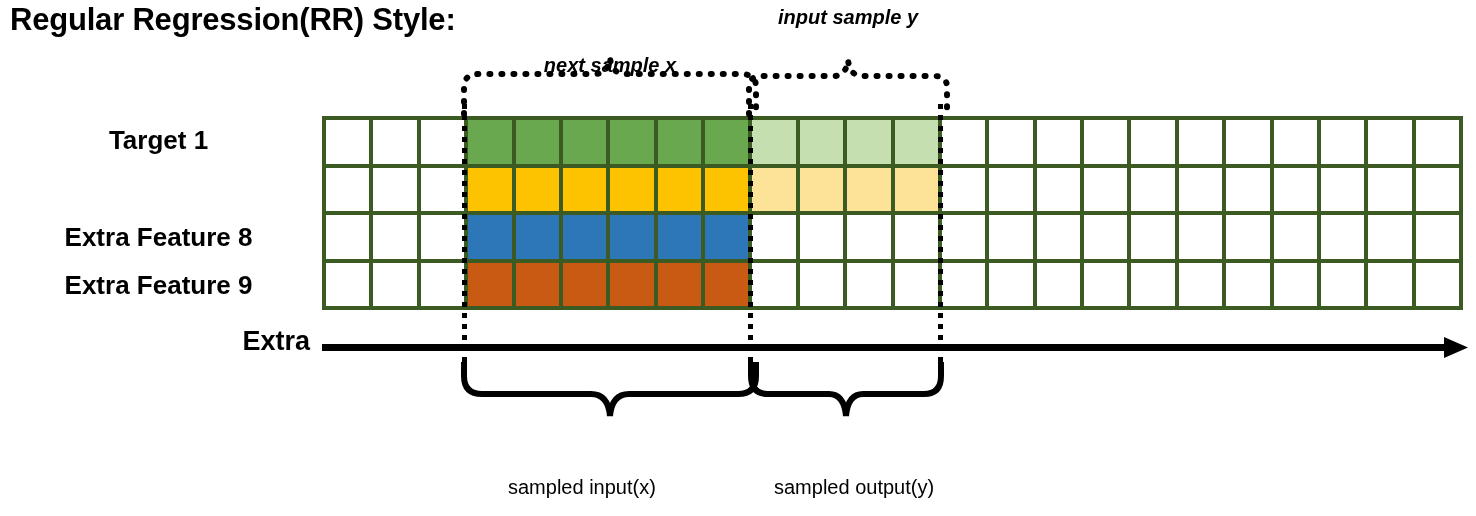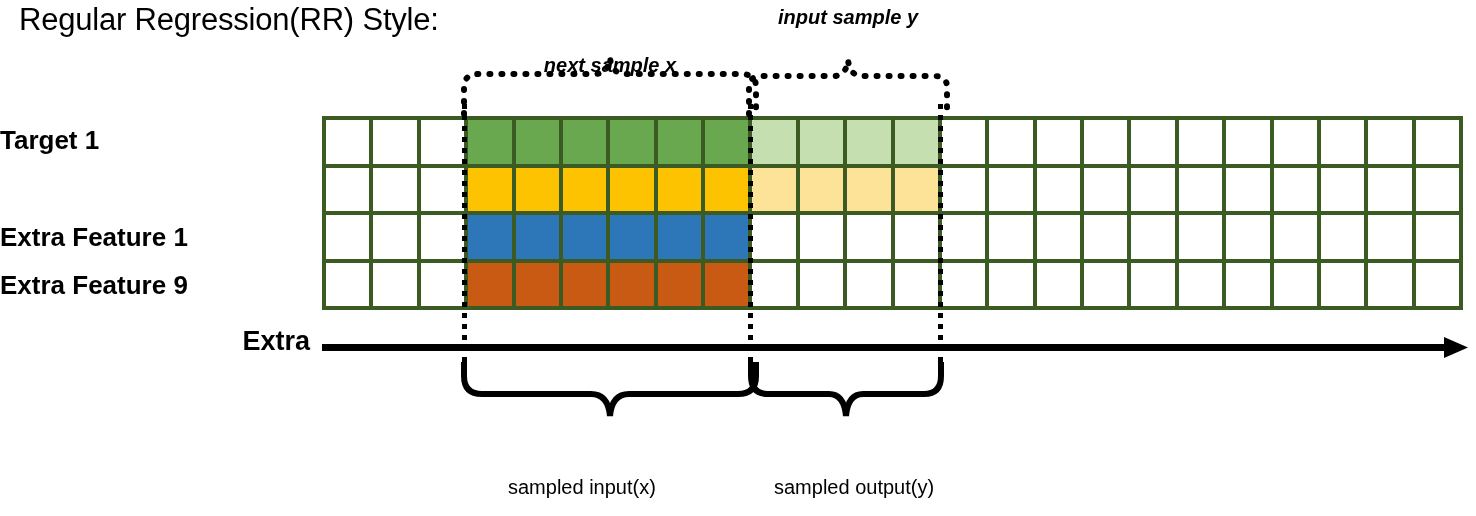--- a/index.html
+++ b/index.html
@@ -15,34 +15,34 @@
     position: relative;
     width: 1476px;
     height: 516px;
     overflow: hidden;
     background: #ffffff;
   }
   .abs { position: absolute; }
 
   
   #page-title {
-    left: 19px;
+    left: 10px;
     top: 2px;
     font-size: 31px;
-    font-weight: normal;
+    font-weight: bold;
     letter-spacing: -0.2px;
     white-space: nowrap;
     text-align: right;
   }
 
   
   .row-label {
     right: 0;
     width: 100%;
-    text-align: left;
+    text-align: center;
     font-size: 26px;
     font-weight: bold;
     white-space: nowrap;
     padding-right: 5px;
     box-sizing: border-box;
   }
   #row-labels {
     left: 0;
     top: 116px;
     width: 322px;
@@ -130,21 +130,21 @@
 
 <div id="canvas">
 
   <div class="abs" id="page-title">Regular Regression(RR) Style:</div>
 
   <div class="abs" id="row-labels">
     <div class="row-label-slot" style="top:0px;">
       <span class="row-label">Target 1</span>
     </div>
     <div class="row-label-slot" style="top:97px;">
-      <span class="row-label">Extra Feature 1</span>
+      <span class="row-label">Extra Feature 8</span>
     </div>
     <div class="row-label-slot" style="top:145.5px;">
       <span class="row-label">Extra Feature 9</span>
     </div>
   </div>
 
   <div class="abs" id="grid" style="background: rgb(60, 91, 34);">
       <div class="grid-row">
         <div class="cell" style="background: rgb(255, 255, 255);"></div>
         <div class="cell" style="background: rgb(255, 255, 255);"></div>

